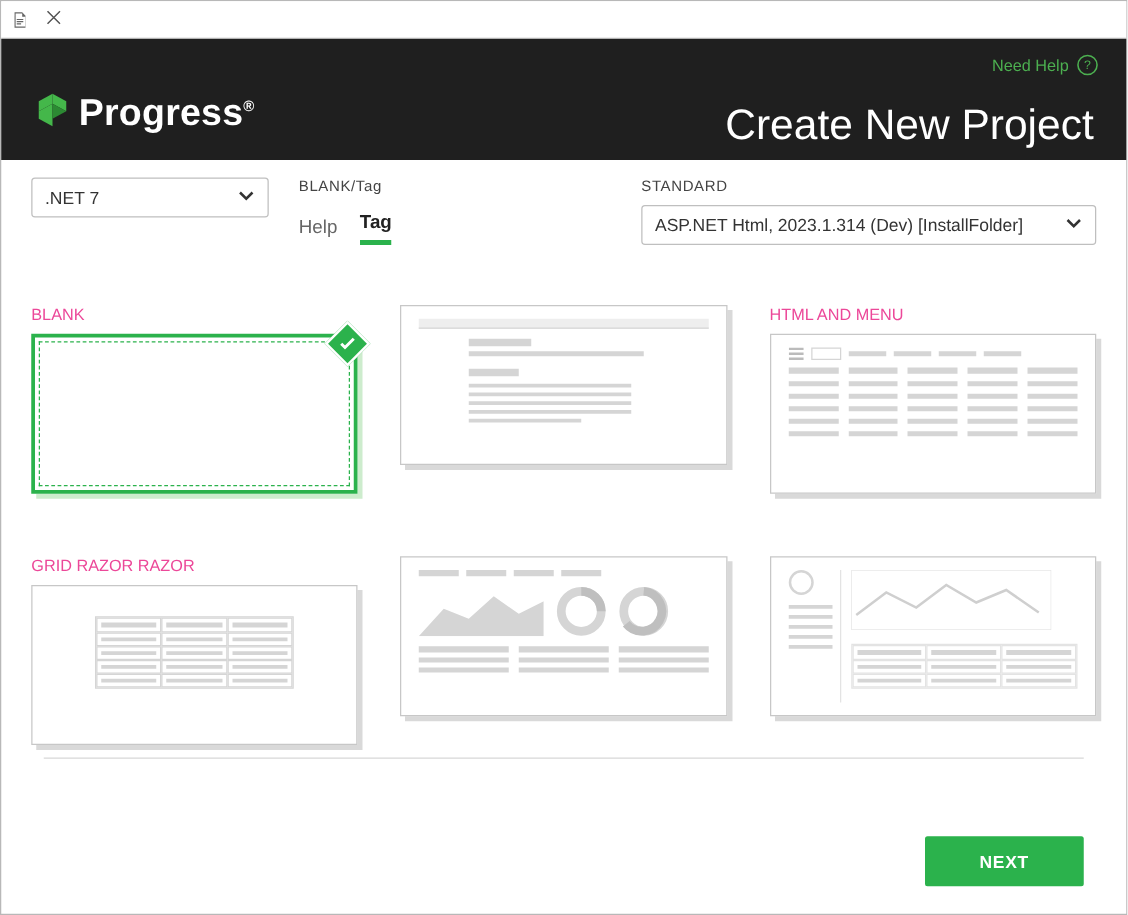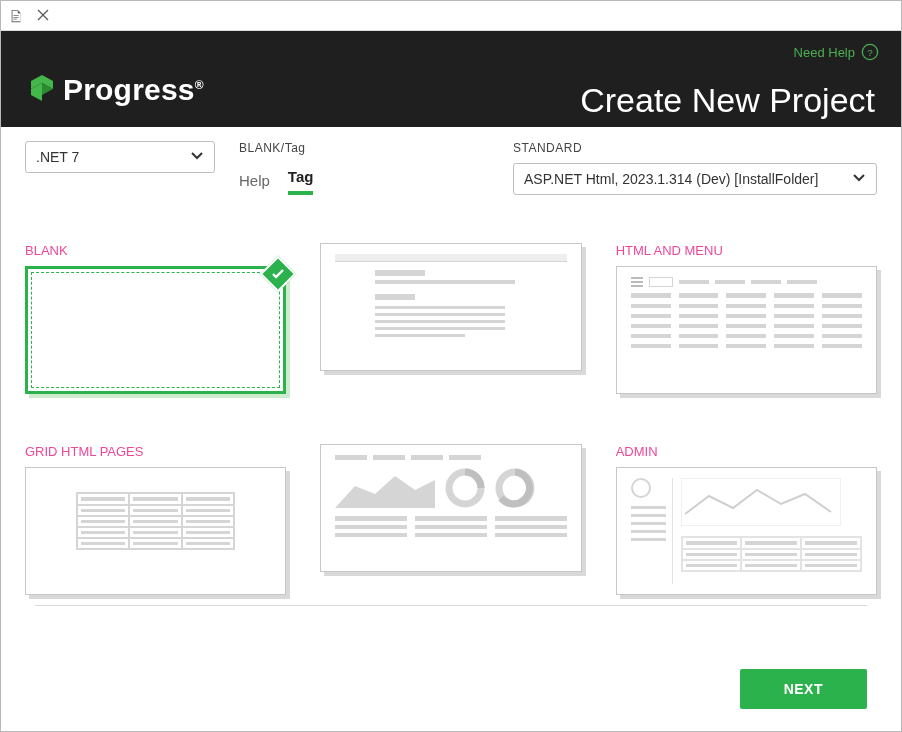--- a/index.html
+++ b/index.html
@@ -183,21 +183,21 @@
           <div class="sk" style="height:4px"></div>
             <div class="sk" style="height:4px"></div>
             <div class="sk" style="height:4px"></div>
             <div class="sk" style="height:4px"></div>
             <div class="sk" style="height:4px"></div>
         </div>
       </div>
     </div>
 
     <div class="card-wrap">
-      <div class="card-title">GRID HTML PAGES</div>
+      <div class="card-title">GRID RAZOR RAZOR</div>
       <div class="card">
         <div style="padding:14px 36px 0 36px">
           <div style="border:1px solid #d5d5d5">
             <div style="display:grid;grid-template-columns:repeat(3,1fr)">
               <div style="border:1px solid #d5d5d5;padding:3px">
                   <div class="sk" style="height:4px"></div>
                 </div>
               <div style="border:1px solid #d5d5d5;padding:3px">
                   <div class="sk" style="height:4px"></div>
                 </div>
@@ -275,21 +275,20 @@
             <div class="sk" style="height:4px"></div>
             <div class="sk" style="height:4px"></div>
           <div class="sk" style="height:4px"></div>
             <div class="sk" style="height:4px"></div>
             <div class="sk" style="height:4px"></div>
         </div>
       </div>
     </div>
 
     <div class="card-wrap">
-      <div class="card-title">ADMIN</div>
       <div class="card">
         <div style="display:flex;gap:8px;height:100%">
           <div style="width:42px;border-right:1px solid #e3e3e3;padding-right:6px">
             <div style="width:20px;height:20px;border-radius:50%;border:2px solid #d5d5d5;margin-bottom:8px"></div>
             <div class="sk" style="height:3px;margin-bottom:5px"></div>
             <div class="sk" style="height:3px;margin-bottom:5px"></div>
             <div class="sk" style="height:3px;margin-bottom:5px"></div>
             <div class="sk" style="height:3px;margin-bottom:5px"></div>
             <div class="sk" style="height:3px"></div>
           </div>

